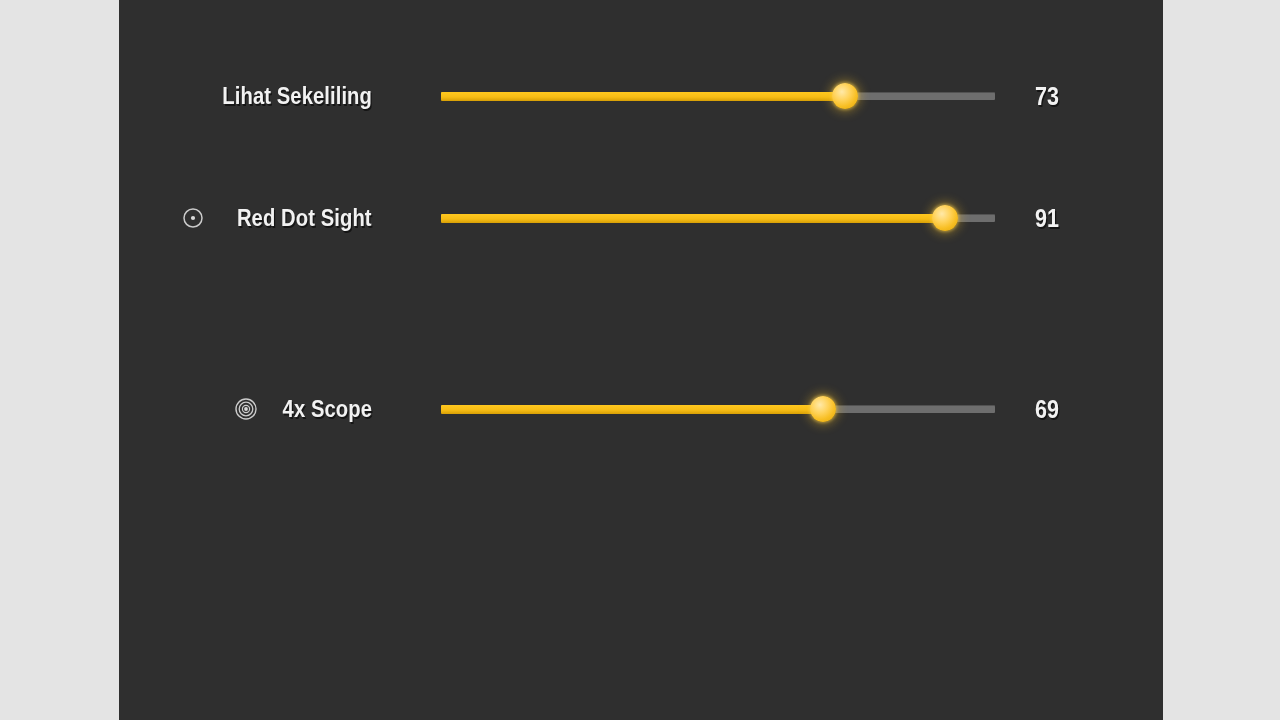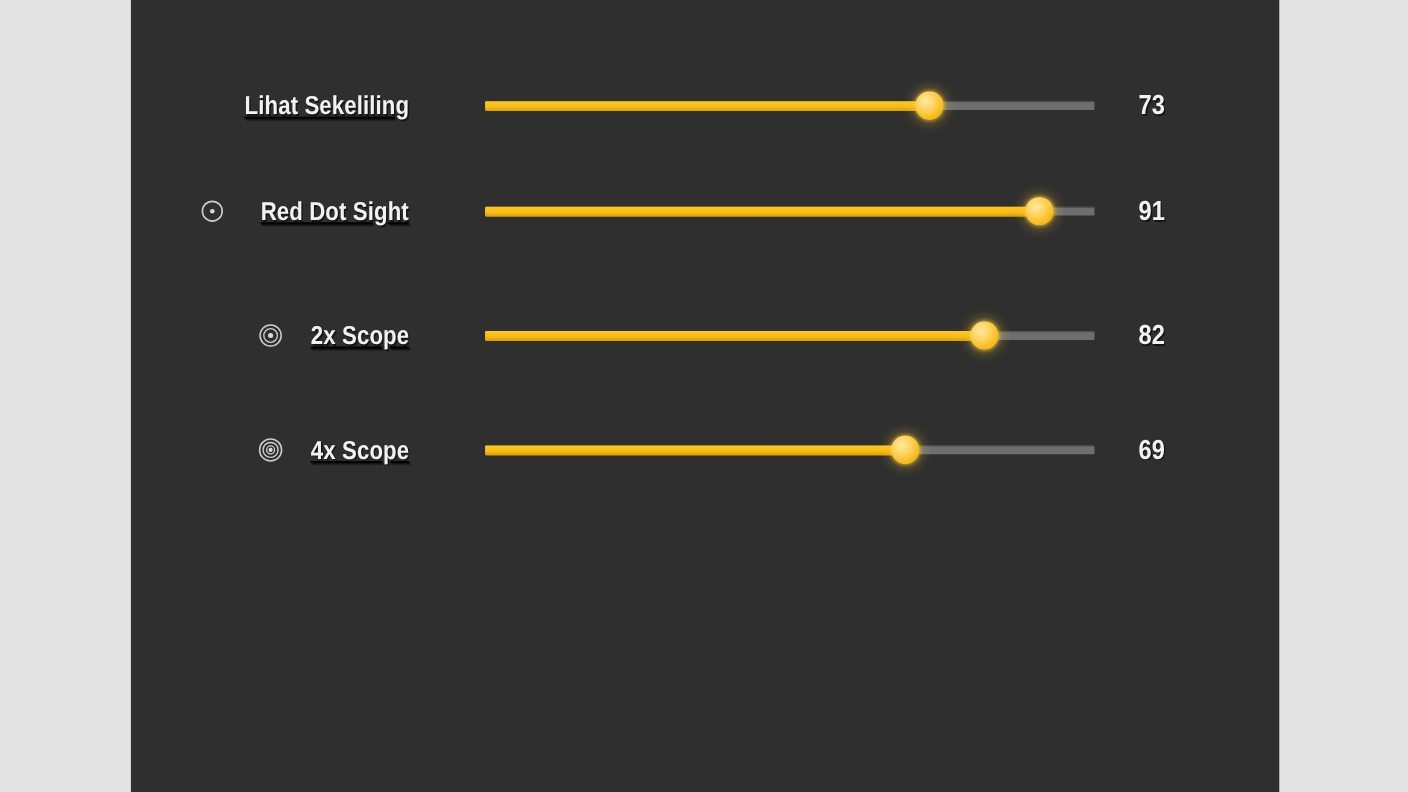--- a/index.html
+++ b/index.html
@@ -36,21 +36,20 @@
   
   .label-zone {
     position:absolute;
     left:0px;
     width:253px;
     height:44px;
     display:flex;
     align-items:center;
     justify-content:flex-end;
     gap:9px;
-    text-decoration:underline;
   }
 
   .opt-icon {
     width:26px; height:26px;
     flex:0 0 26px;
     display:block;
     opacity:.92;
   }
 
   .label-text {
@@ -126,50 +125,34 @@
           <div class="label-zone">
             <span class="label-text">Lihat Sekeliling</span>
           </div>
           <div class="slider">
             <div class="track"></div>
             <div class="fill" style="width: 404.42px;"></div>
             <div class="thumb" style="left: 404.42px;"></div>
           </div>
           <div class="value">73</div>
         </div>
-        <div class="row" style="top: 170px;">
+        <div class="row" style="top: 196px;">
           <div class="label-zone">
             <svg viewBox="0 0 26 26" class="opt-icon">
               <circle cx="13" cy="13" r="9" fill="none" stroke="#d9d9d9" stroke-width="1.5"></circle>
               <circle cx="13" cy="13" r="2.1" fill="#e8e8e8"></circle>
             </svg>
             <span class="label-text">Red Dot Sight</span>
           </div>
           <div class="slider">
             <div class="track"></div>
             <div class="fill" style="width: 504.14px;"></div>
             <div class="thumb" style="left: 504.14px;"></div>
           </div>
           <div class="value">91</div>
-        </div>
-        <div class="row" style="top: 283px;">
-          <div class="label-zone">
-            <svg viewBox="0 0 26 26" class="opt-icon">
-              <circle cx="13" cy="13" r="9.6" fill="none" stroke="#d9d9d9" stroke-width="1.4"></circle>
-              <circle cx="13" cy="13" r="6.2" fill="none" stroke="#d9d9d9" stroke-width="1.2"></circle>
-              <circle cx="13" cy="13" r="2.3" fill="#e8e8e8"></circle>
-            </svg>
-            <span class="label-text">2x Scope</span>
-          </div>
-          <div class="slider">
-            <div class="track"></div>
-            <div class="fill" style="width: 454.28px;"></div>
-            <div class="thumb" style="left: 454.28px;"></div>
-          </div>
-          <div class="value">82</div>
         </div>
         <div class="row" style="top: 387px;">
           <div class="label-zone">
             <svg viewBox="0 0 26 26" class="opt-icon">
               <circle cx="13" cy="13" r="10" fill="none" stroke="#d9d9d9" stroke-width="1.4"></circle>
               <circle cx="13" cy="13" r="6.8" fill="none" stroke="#d9d9d9" stroke-width="1.3"></circle>
               <circle cx="13" cy="13" r="3.6" fill="none" stroke="#d9d9d9" stroke-width="1.2"></circle>
               <circle cx="13" cy="13" r="1.9" fill="#e8e8e8"></circle>
             </svg>
             <span class="label-text">4x Scope</span>

